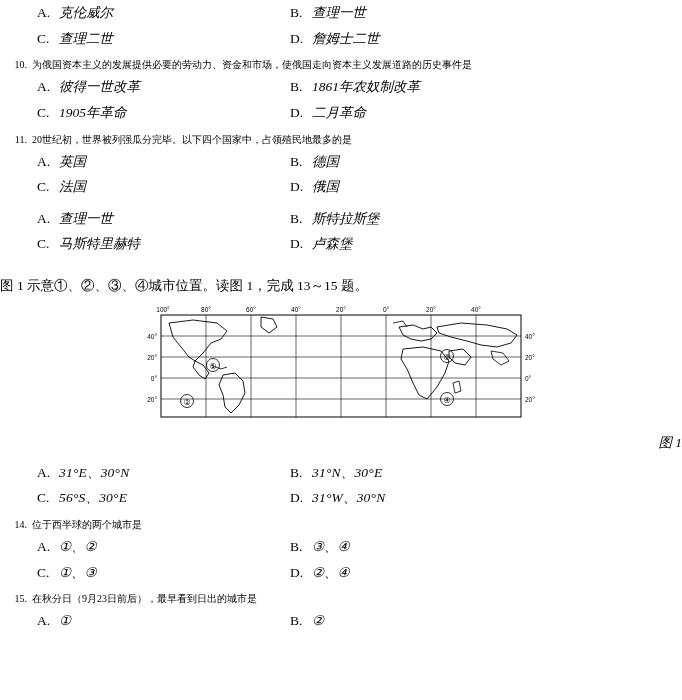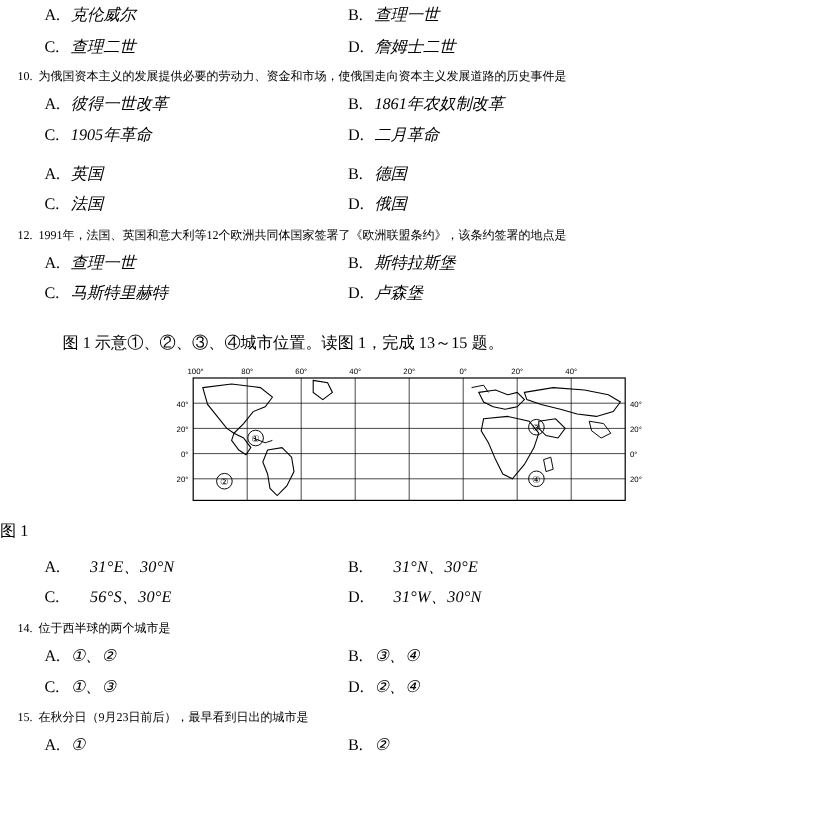--- a/index.html
+++ b/index.html
@@ -62,40 +62,39 @@
   .opt-label {
     width: 22px;
     flex: 0 0 22px;
     font-family: "Liberation Serif", serif;
   }
   .opt-text { flex: 1 1 auto; font-style: italic; }
 
   .mono-opt .opt-text {
     font-family: "Liberation Serif", serif;
     letter-spacing: 0.2px;
-    margin-left: 16px;
   }
 
   
   .fig-intro {
-    padding-left: 52px;
     font-size: 13.5px;
     line-height: 1.6;
     margin-top: 18px;
     margin-bottom: 6px;
   }
   .fig-wrap {
     text-align: center;
     margin-top: 2px;
   }
   .fig-caption {
-    text-align: left;
+    text-align: right;
     font-size: 13.5px;
     margin-top: 2px;
     margin-bottom: 8px;
+    font-style: italic;
   }
 
   
   .map-box {
     display: inline-block;
     position: relative;
   }
 
   .spacer-6 { height: 6px; }
 </style>
@@ -152,20 +151,24 @@
       <div class="opt opt-d">
         <span class="opt-label">D.</span>
         <span class="opt-text">二月革命</span>
       </div>
     </div>
   </div>
 
   <div class="spacer-6"></div>
 
   <div class="q-block">
+    <div class="q-stem">
+      <span class="q-num">11.</span>
+      <span class="q-text">20世纪初，世界被列强瓜分完毕。以下四个国家中，占领殖民地最多的是</span>
+    </div>
     <div class="opt-row">
       <div class="opt opt-a">
         <span class="opt-label">A.</span>
         <span class="opt-text">英国</span>
       </div>
       <div class="opt opt-b">
         <span class="opt-label">B.</span>
         <span class="opt-text">德国</span>
       </div>
     </div>
@@ -177,24 +180,20 @@
       <div class="opt opt-d">
         <span class="opt-label">D.</span>
         <span class="opt-text">俄国</span>
       </div>
     </div>
   </div>
 
   <div class="spacer-6"></div>
 
   <div class="q-block">
-    <div class="q-stem">
-      <span class="q-num">12.</span>
-      <span class="q-text">1991年，法国、英国和意大利等12个欧洲共同体国家签署了《欧洲联盟条约》，该条约签署的地点是</span>
-    </div>
     <div class="opt-row">
       <div class="opt opt-a">
         <span class="opt-label">A.</span>
         <span class="opt-text">查理一世</span>
       </div>
       <div class="opt opt-b">
         <span class="opt-label">B.</span>
         <span class="opt-text">斯特拉斯堡</span>
       </div>
     </div>

